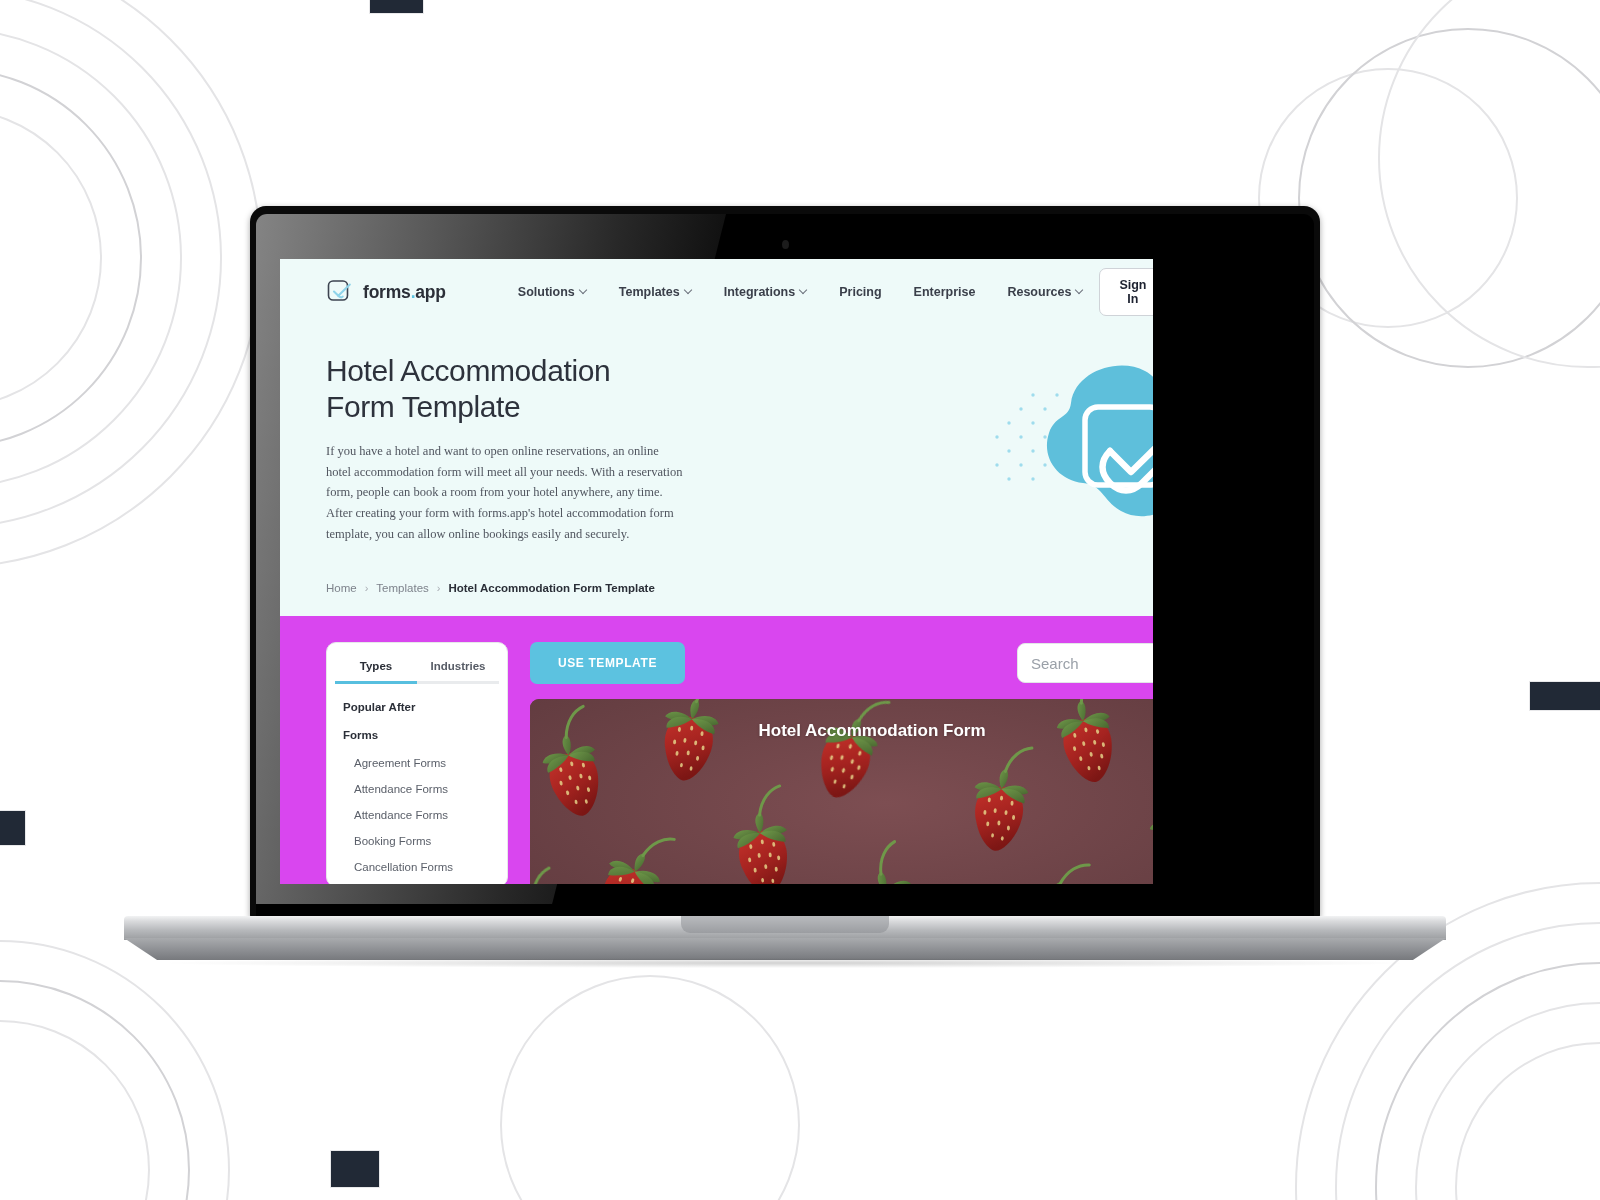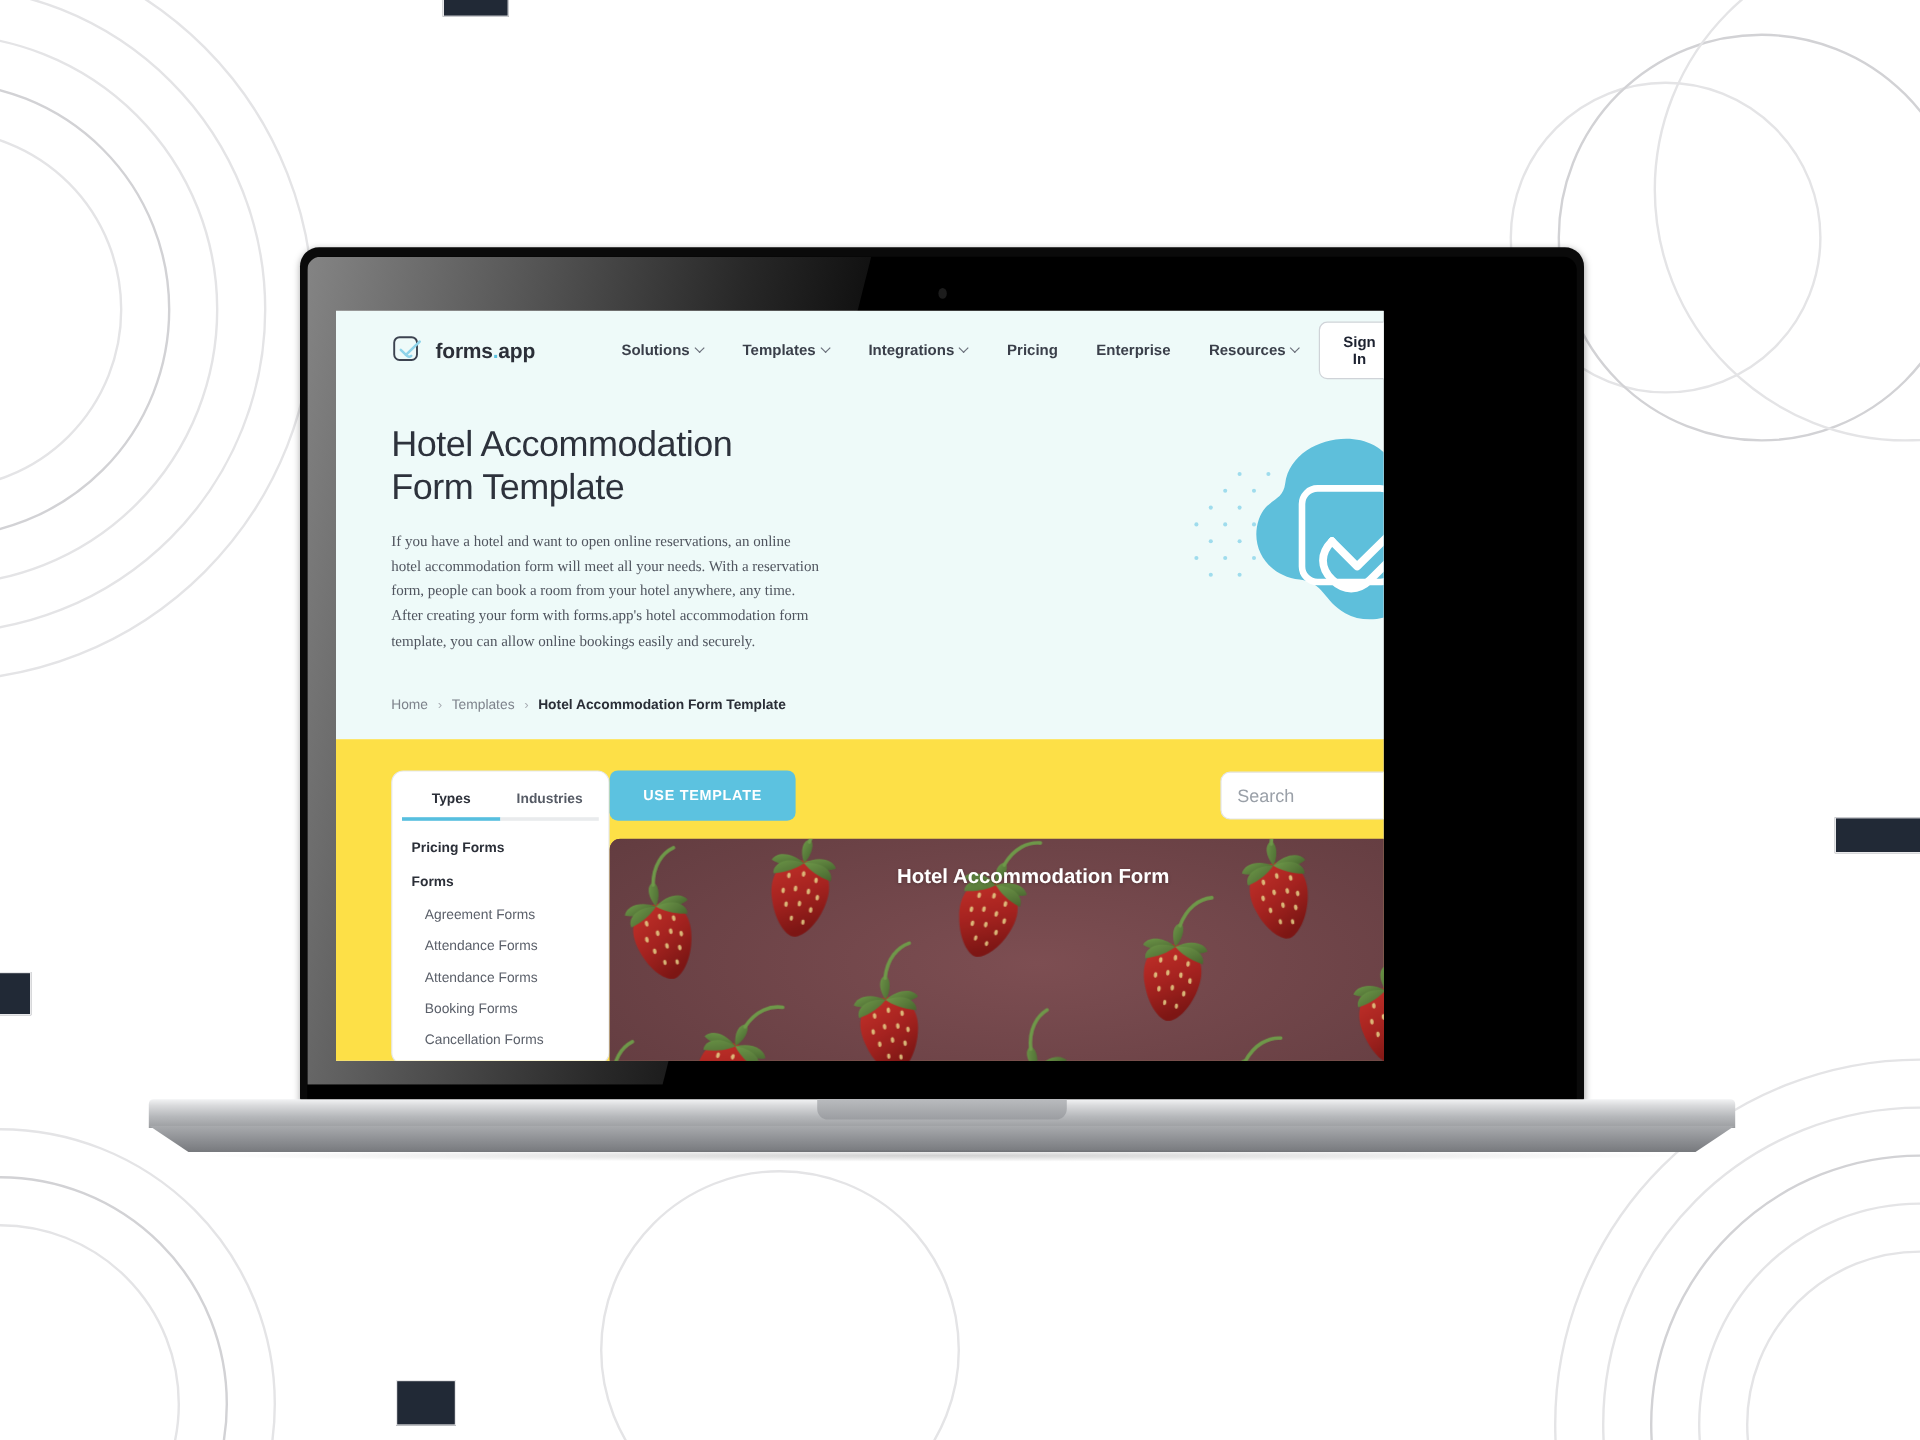--- a/index.html
+++ b/index.html
@@ -115,21 +115,21 @@
 
   .crumbs {
     display: flex; align-items: center; gap: 8px;
     padding: 38px 46px 22px 46px; font-size: 11.5px;
   }
   .crumb { color: #7d828b; cursor: pointer; }
   .crumb.cur { color: #2a2e37; font-weight: 700; cursor: default; }
   .crumb-sep { color: #a8acb3; font-size: 11px; }
 
   
-  .content { display: flex; padding: 26px 71px 0 46px; background: #fde047; }
+  .content { display: flex; gap: 22px; padding: 26px 71px 0 46px; background: #d946ef; }
 
   .side-card {
     width: 182px; flex: none;
     background: #fff;
     border: 1px solid #e6e8ea;
     border-radius: 10px;
     padding: 17px 0 0 0;
     height: 245px;
     overflow: hidden;
   }
@@ -372,21 +372,21 @@
       </div>
 
       <div class="content">
 
         <div class="side-card">
           <div class="side-tabs">
             <div class="side-tab active">Types</div>
             <div class="side-tab">Industries</div>
           </div>
           <div class="side-list">
-            <div class="side-head">Pricing Forms</div>
+            <div class="side-head">Popular After</div>
             <div class="side-head">Forms</div>
             <div class="side-link">Agreement Forms</div>
             <div class="side-link">Attendance Forms</div>
             <div class="side-link">Attendance Forms</div>
             <div class="side-link">Booking Forms</div>
             <div class="side-link">Cancellation Forms</div>
           </div>
         </div>
 
         <div class="main-col">

